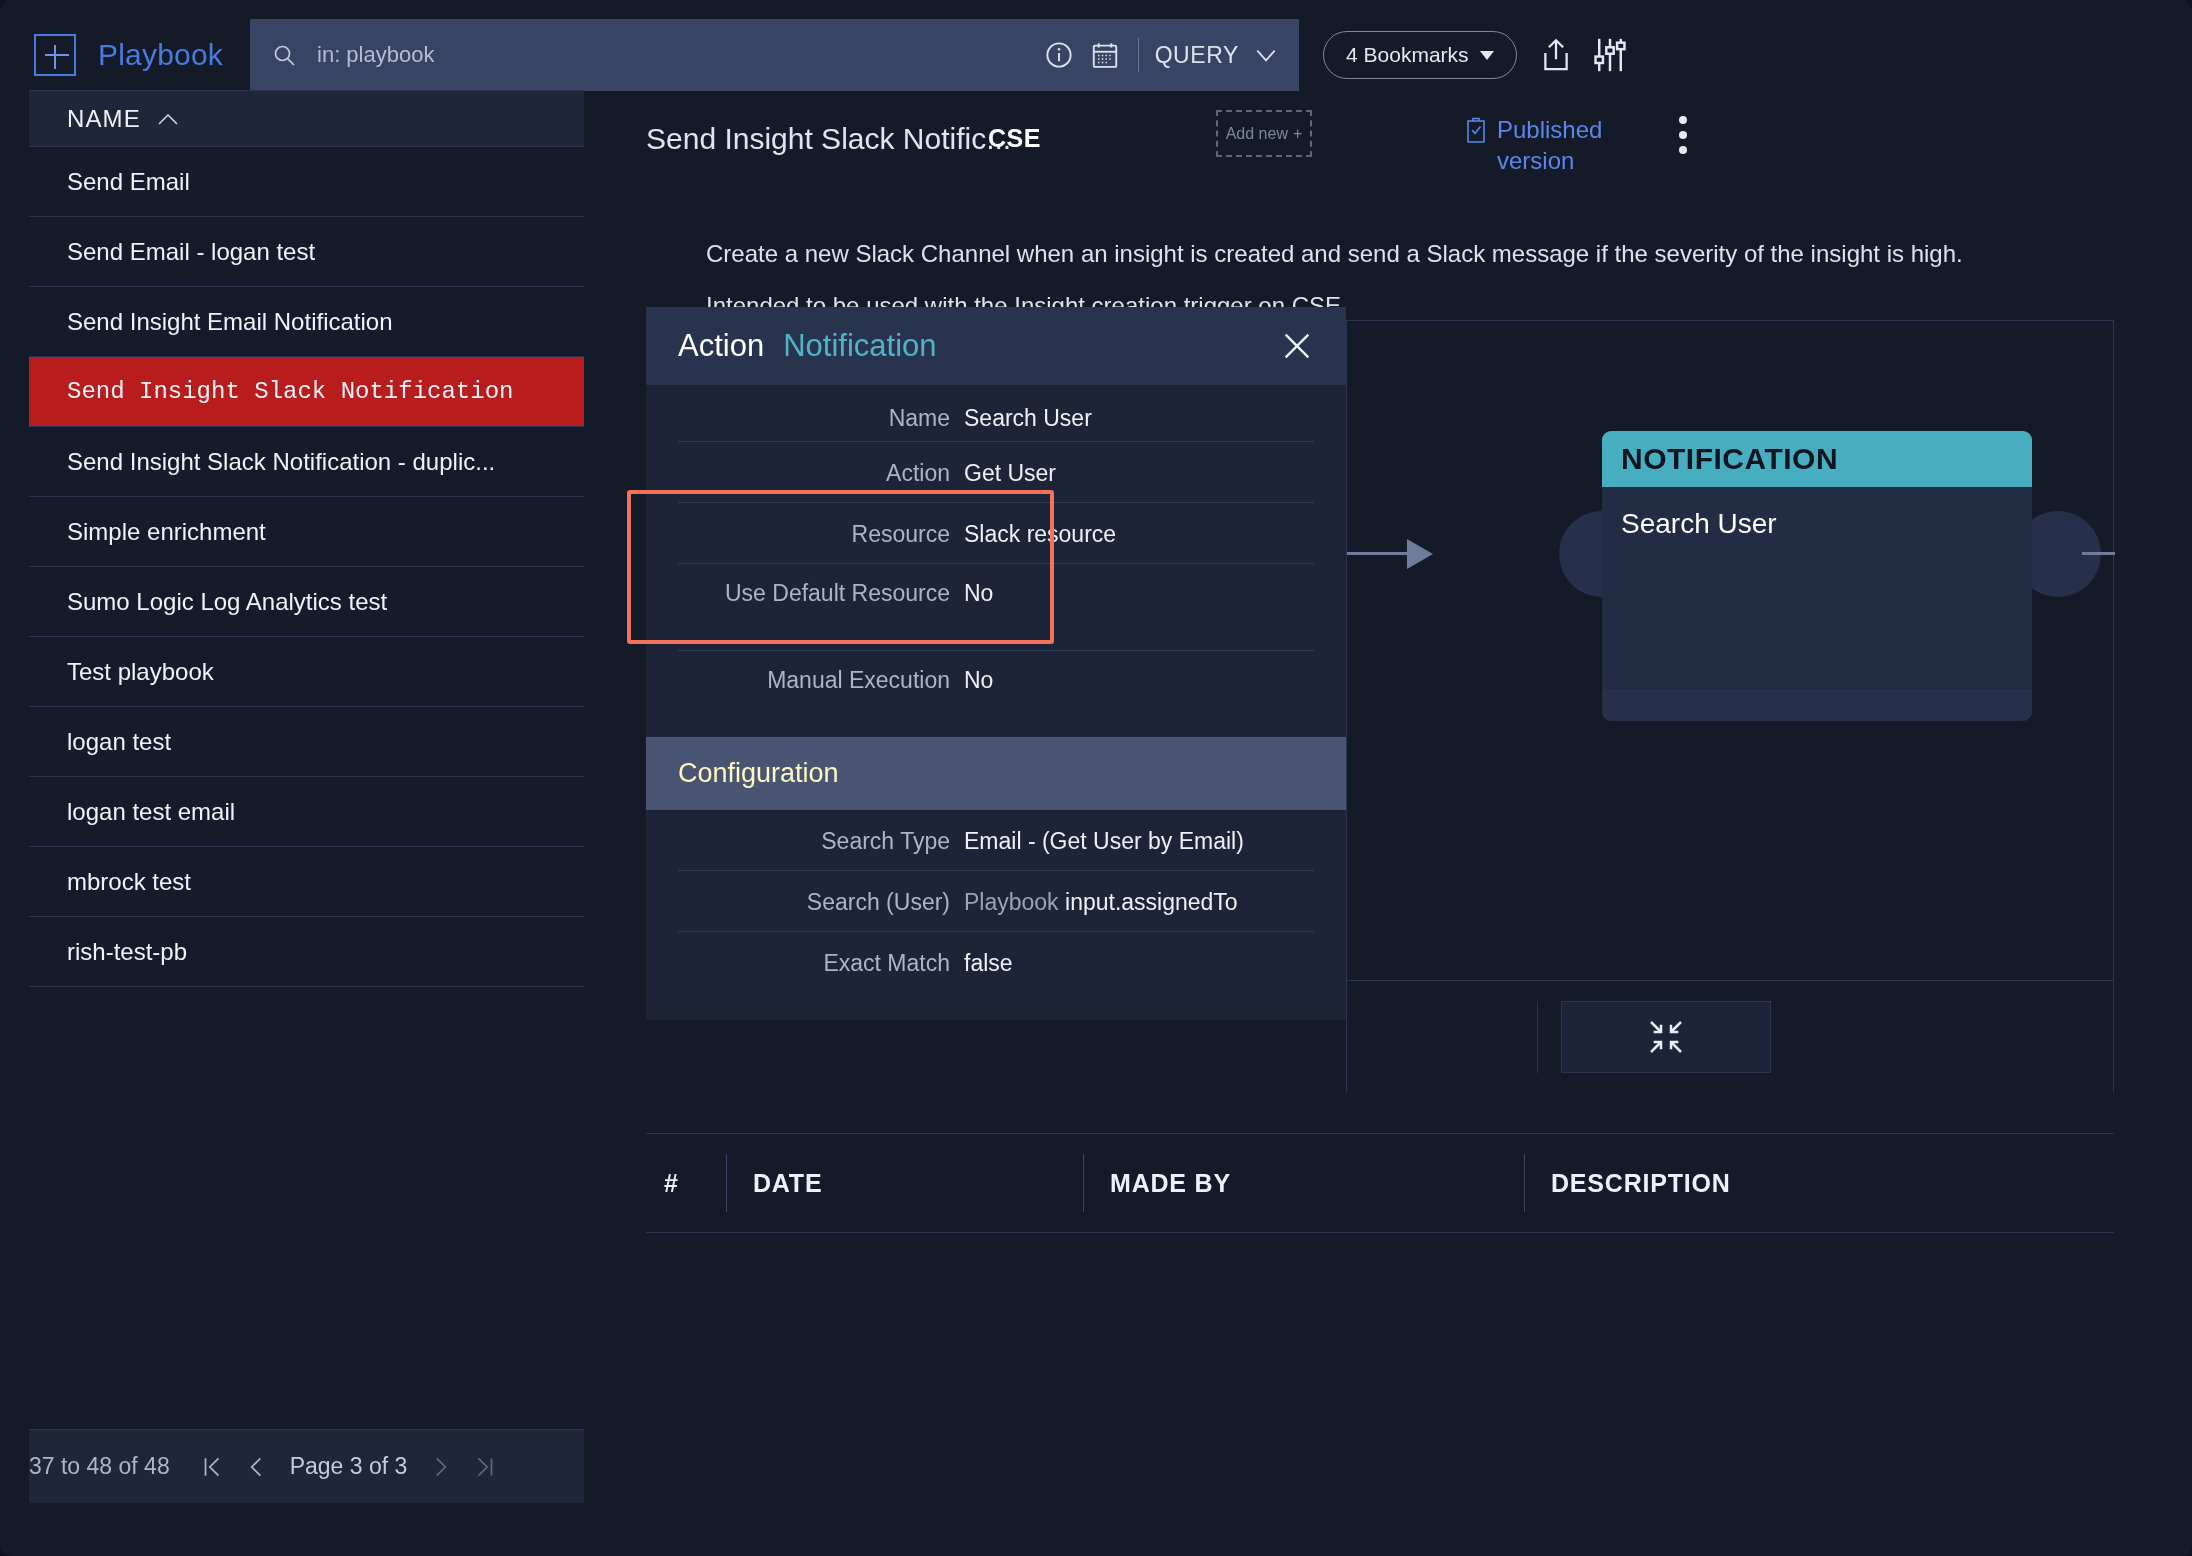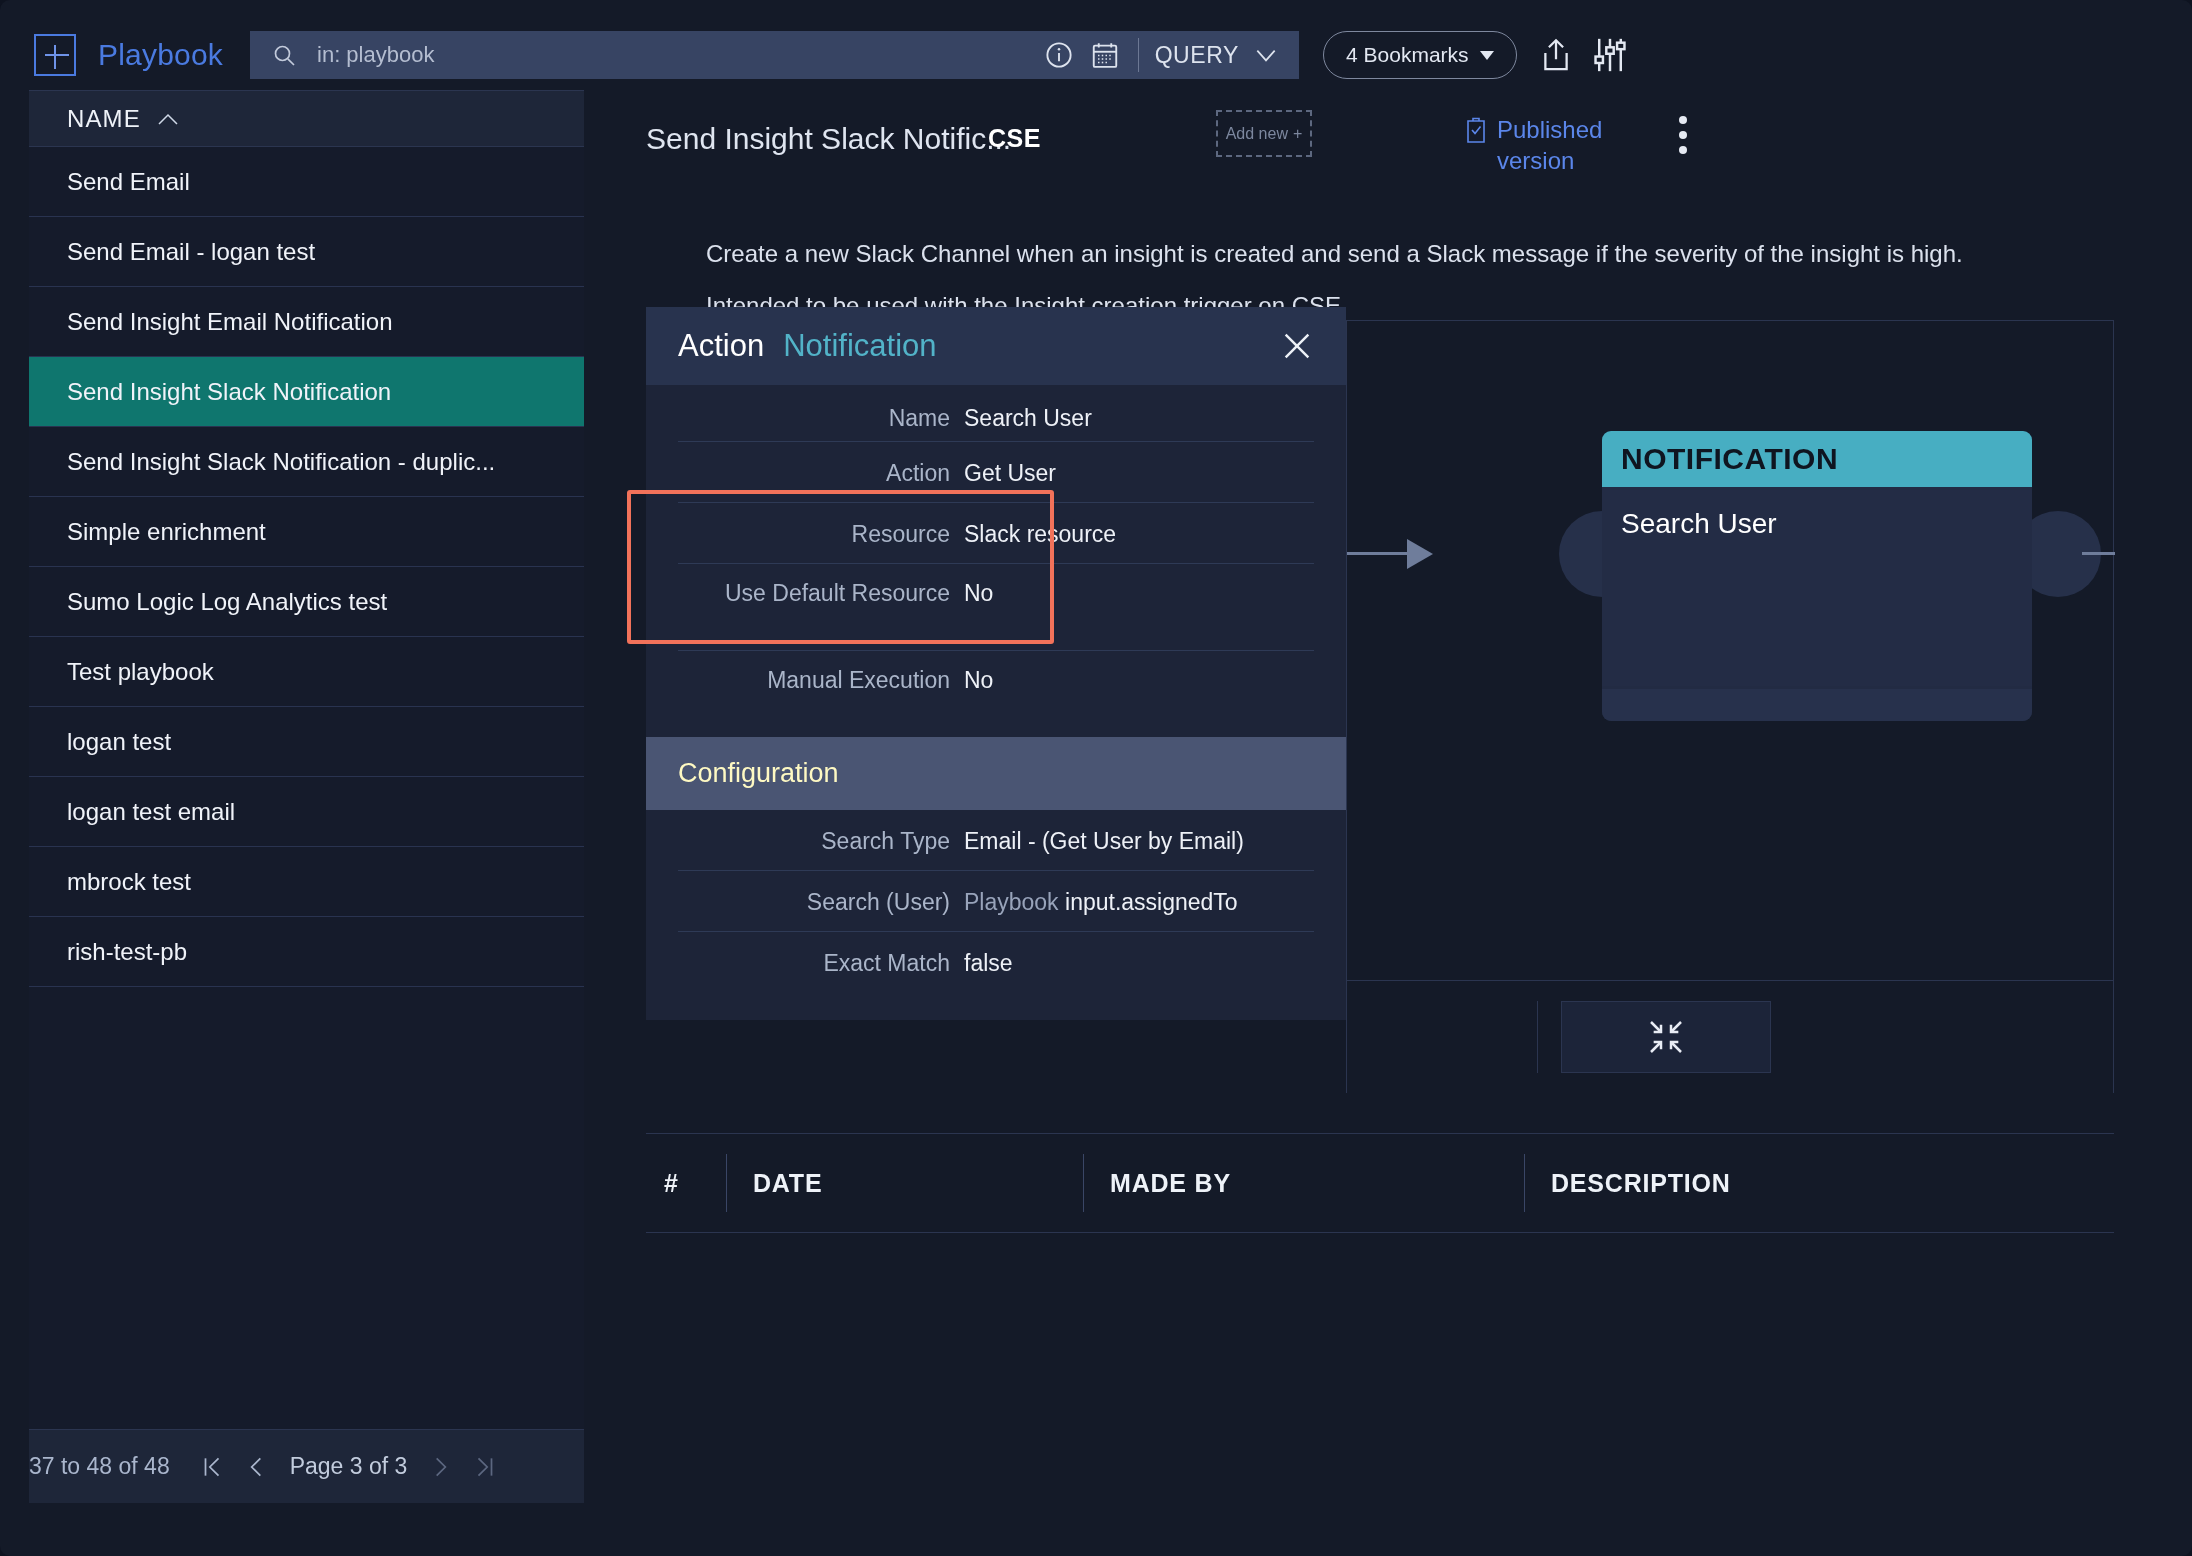--- a/index.html
+++ b/index.html
@@ -35,21 +35,21 @@
   .plus-box::before { left: 50%; top: 9px; width: 2px; height: 24px; transform: translateX(-50%); }
   .plus-box::after  { top: 50%; left: 9px; height: 2px; width: 24px; transform: translateY(-50%); }
 
   .brand {
     color: #4a7ae0; font-size: 30px; font-weight: 400;
     margin-left: 22px; letter-spacing: .2px; white-space: nowrap;
   }
 
   .searchwrap {
     position: relative; margin-left: 27px;
-    width: 1049px; height: 48px;
+    width: 1049px; height: 72px;
     background: #374463;
     display: flex; align-items: center;
   }
   .searchwrap .mag {
     margin-left: 22px; width: 24px; height: 24px; flex: none;
   }
   .search-input {
     flex: 1; background: transparent; border: 0; outline: 0;
     color: #c9d2e3; font-size: 22px; font-family: "Liberation Sans", sans-serif;
     margin-left: 21px;
@@ -95,21 +95,21 @@
   }
   .chev-up { width: 22px; height: 14px; }
 
   .side-list { flex: 1; overflow: hidden; }
   .side-item {
     height: 70px; border-bottom: 1px solid #293350;
     display: flex; align-items: center; padding-left: 38px;
     color: #f0f3f9; font-size: 24px; white-space: nowrap;
     overflow: hidden; background: #151b2b;
   }
-  .side-item.selected { background: #0f766e; }
+  .side-item.selected { background: #b91c1c; font-family: Liberation Mono, monospace; }
 
   .side-foot {
     height: 74px; background: #1e2639; border-top: 1px solid #2b3550;
     display: flex; align-items: center; gap: 0;
     color: #aab6cd; font-size: 23px; white-space: nowrap;
   }
   .pg-btn {
     width: 40px; height: 40px; display: flex; align-items: center;
     justify-content: center; margin: 0 2px;
   }

